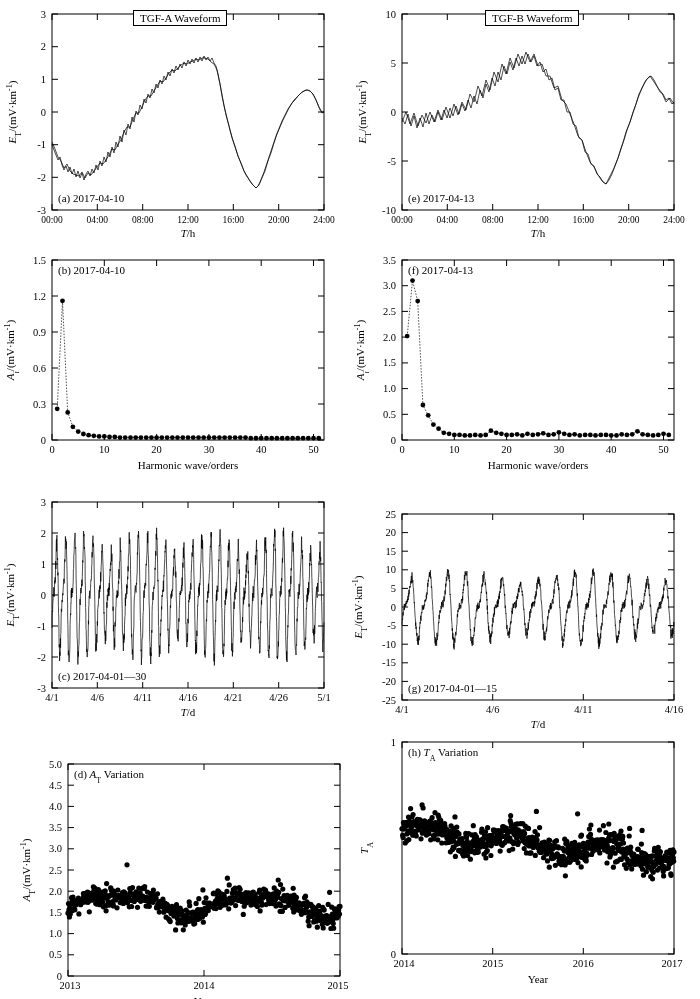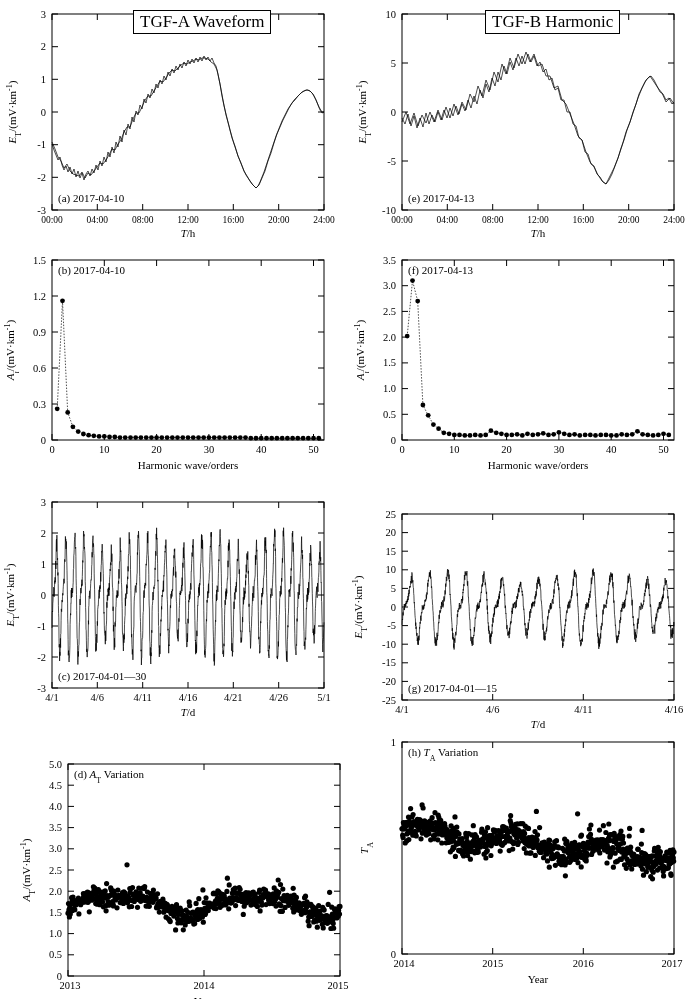--- a/index.html
+++ b/index.html
@@ -6,21 +6,21 @@
   body{width:700px;height:999px;font-family:"Liberation Serif",serif;color:#000;position:relative;overflow:hidden;}
   .grid{position:absolute;left:0;top:0;width:700px;height:999px;}
   .panel{position:absolute;}
   svg{display:block;overflow:visible;}
   .tick{stroke:#000;stroke-width:1;}
   .data{fill:none;stroke:#000;stroke-width:0.7;}
   .dotline{fill:none;stroke:#000;stroke-width:0.7;stroke-dasharray:1.5 1.5;}
   .dot{fill:#000;}
   .lbl{font-size:10.5px;font-family:"Liberation Serif",serif;fill:#000;}
   .lbl-small{font-size:9.5px;font-family:"Liberation Serif",serif;fill:#000;}
-  .boxed{position:absolute;border:1px solid #000;background:#fff;font-size:17px;padding:1px 6px;}
+  .boxed{position:absolute;border:1px solid #000;background:#fff;font-size:11px;padding:1px 6px;}
   .panel-tag{font-size:11px;font-family:"Liberation Serif",serif;fill:#000;}
   .axis-title{font-size:11px;font-family:"Liberation Serif",serif;fill:#000;}
 </style>
 </head>
 <body>
 
 <div class="grid">
 
   <div class="panel" style="left:0px;top:0px;">
     <svg width="350" height="248" viewBox="0 0 350 248">
@@ -133,21 +133,21 @@
         <text class="lbl-small" x="181.3" y="209" text-anchor="middle">16:00</text>
         <text class="lbl-small" x="226.7" y="209" text-anchor="middle">20:00</text>
         <text class="lbl-small" x="272" y="209" text-anchor="middle">24:00</text>
         <path class="data" d="M0,104 L3,110 L6,100 L9,112 L12,102 L15,114 L18,104 L21,113 L24,99 L27,110 L30,101 L33,108 L36,98 L39,106 L42,96 L45,104 L48,94 L51,102 L54,92 L57,100 L60,90 L63,97 L66,86 L69,94 L72,82 L75,90 L78,76 L81,84 L84,70 L87,78 L90,64 L93,72 L96,58 L99,66 L102,52 L105,60 L108,48 L111,56 L114,44 L117,52 L120,42 L123,50 L126,40 L129,48 L132,42 L135,52 L138,48 L141,58 L144,55 L147,66 L150,64 L153,76 L156,74 L159,86 L162,86 L165,98 L168,98 L171,110 L174,112 L177,124 L180,126 L183,138 L186,140 L189,150 L192,152 L195,160 L198,163 L201,168 L204,170 L207,166 L210,160 L213,152 L216,144 L219,134 L222,126 L225,116 L228,108 L231,98 L234,90 L237,80 L240,74 L243,68 L246,64 L249,62 L252,66 L255,72 L258,78 L261,80 L264,86 L267,84 L270,90 L272,88"></path>
         <path class="data" d="M0,108 L4,98 L8,110 L12,99 L16,112 L20,101 L24,109 L28,98 L32,108 L36,96 L40,106 L44,93 L48,104 L52,90 L56,101 L60,88 L64,96 L68,80 L72,88 L76,72 L80,82 L84,66 L88,76 L92,58 L96,68 L100,50 L104,60 L108,44 L112,54 L116,40 L120,50 L124,38 L128,48 L132,40 L136,52 L140,50 L144,62 L148,62 L152,74 L156,72 L160,86 L164,90 L168,100 L172,110 L176,122 L180,126 L184,138 L188,148 L192,153 L196,161 L200,167 L204,170 L208,162 L212,154 L216,144 L220,132 L224,118 L228,108 L232,96 L236,84 L240,74 L244,66 L248,62 L252,68 L256,74 L260,79 L264,88 L268,84 L272,90"></path>
         <text class="panel-tag" x="6" y="188">(e) 2017-04-13</text>
       </g>
       <text class="axis-title" transform="translate(16,112) rotate(-90)" text-anchor="middle"><tspan font-style="italic">E</tspan><tspan baseline-shift="sub" font-size="8">T</tspan>/(mV·km<tspan baseline-shift="super" font-size="8">-1</tspan>)</text>
       <text class="axis-title" x="188" y="237" text-anchor="middle"><tspan font-style="italic">T</tspan>/h</text>
     </svg>
-    <div class="boxed" style="left:135px;top:10px;">TGF-B Harmonic</div>
+    <div class="boxed" style="left:135px;top:10px;">TGF-B Waveform</div>
   </div>
 
   <div class="panel" style="left:0px;top:248px;">
     <svg width="350" height="240" viewBox="0 0 350 240">
       <g transform="translate(52,12)">
         <rect x="0" y="0" width="272" height="180" fill="none" stroke="#000" stroke-width="1"></rect>
         <g class="tick">
           <line x1="0" y1="0" x2="6" y2="0"></line>
           <line x1="0" y1="36" x2="6" y2="36"></line>
           <line x1="0" y1="72" x2="6" y2="72"></line>

